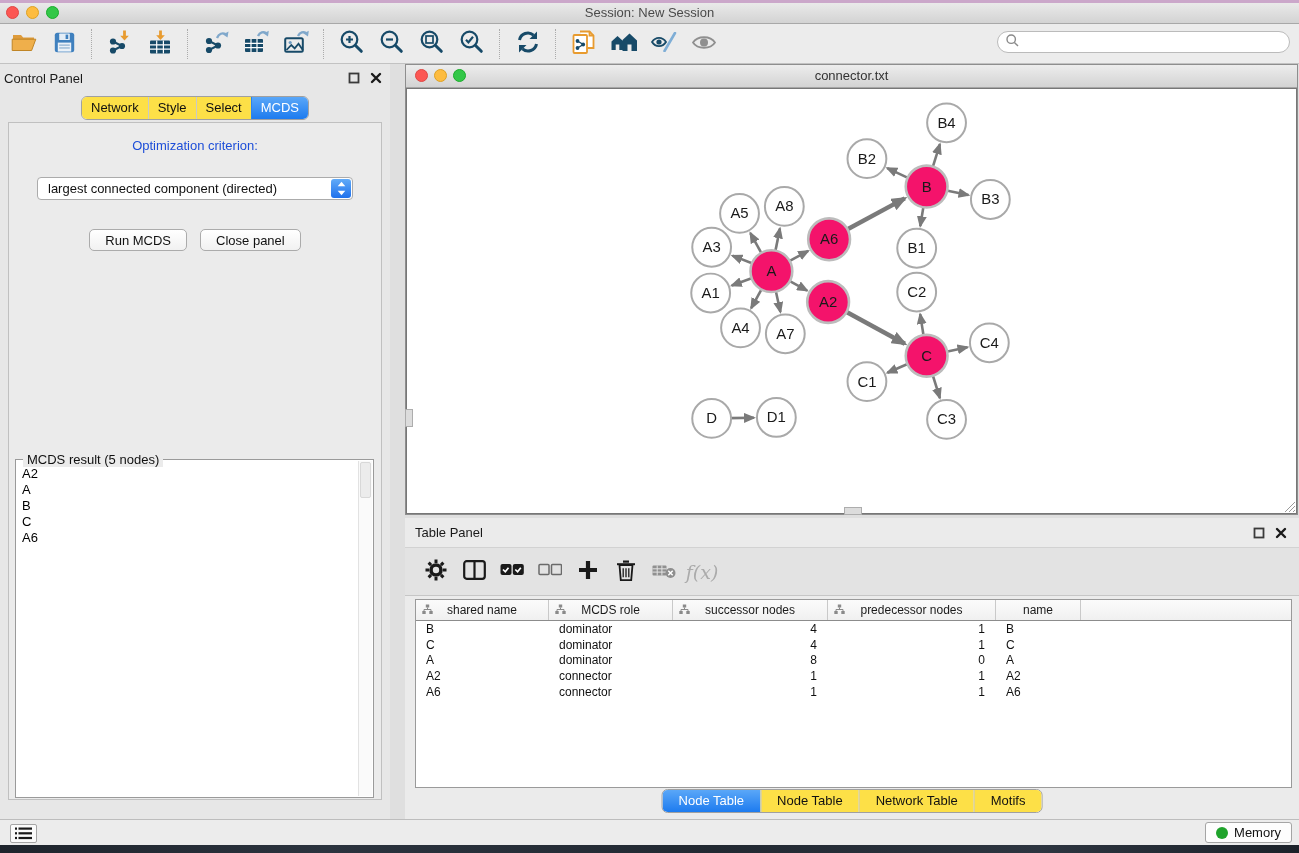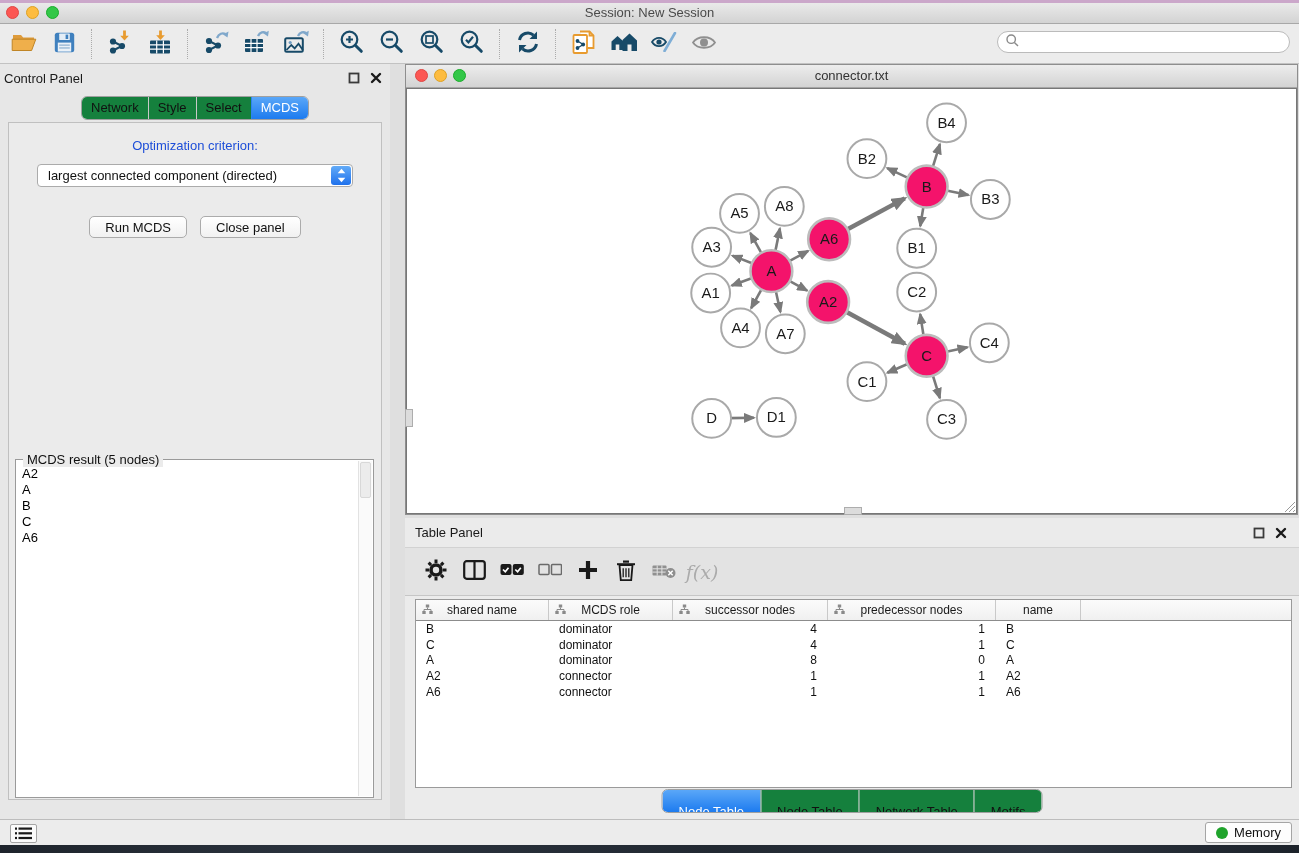--- a/index.html
+++ b/index.html
@@ -32,26 +32,26 @@
   
   .panel-title{font-size:13px;color:#1a1a1a;}
   .win-btns{position:absolute;display:flex;gap:9px;align-items:center;}
   .win-btn{background:none;border:none;padding:0;width:13px;height:13px;display:flex;align-items:center;justify-content:center;}
   
   .control-panel{position:absolute;left:0;top:64px;width:390px;height:755px;background:#E7E7E7;}
   .cp-title{position:absolute;left:4px;top:7px;}
   .cp-winbtns{right:8px;top:7px;}
   .seg-tabs{display:flex;border:1px solid #A0A0A0;border-radius:6px;overflow:hidden;background:#FDFDFD;height:22px;box-sizing:content-box;}
   .cp-tabs{position:absolute;top:32px;left:50%;transform:translateX(-50%);}
-  .seg-tab{padding:0 9px;font-size:13px;line-height:22px;border-left:1px solid #C9C9C9;background:#15803d;color:#111;cursor:default;white-space:nowrap;}
+  .seg-tab{padding:0 9px;font-size:13px;line-height:22px;border-left:1px solid #C9C9C9;background:#fde047;color:#111;cursor:default;white-space:nowrap;}
   .seg-tab:first-child{border-left:none;}
   .seg-tab.active{background:linear-gradient(#5AA7F8,#1D7BEF);color:#fff;border-left-color:#2D83EF;}
   .cp-body{position:absolute;left:8px;right:8px;top:58px;bottom:19px;background:#EBEBEB;border:1px solid #C0C0C0;}
   .opt-label{margin-top:15px;text-align:center;font-size:13px;color:#1d4ed8;}
-  .combo{margin:11px auto 0;width:316px;height:23px;background:#fff;border:1px solid #ABABAB;border-radius:4px;
+  .combo{margin:24px auto 0;width:316px;height:23px;background:#fff;border:1px solid #ABABAB;border-radius:4px;
     position:relative;display:flex;align-items:center;box-sizing:border-box;}
   .combo-text{padding-left:10px;font-size:13px;color:#111;white-space:nowrap;}
   .combo-stepper{position:absolute;right:1px;top:1px;width:20px;height:19px;border-radius:3px;
     background:linear-gradient(#62ABF8,#1F71EC);display:flex;align-items:center;justify-content:center;}
   .cp-buttons{display:flex;justify-content:center;gap:13px;margin-top:29px;}
   .cp-btn{height:22px;padding:0 15px;background:linear-gradient(#FFFFFF,#F1F1F1);border:1px solid #ABABAB;
     border-radius:5px;font-size:13px;color:#111;font-family:inherit;}
   .result-box{position:absolute;left:6px;right:7px;top:336px;bottom:1px;border:1px solid #9A9A9A;background:#fff;}
   .result-legend{position:absolute;top:-8px;left:7px;background:#EBEBEB;padding:0 4px;font-size:13px;color:#111;}
   .result-list{position:absolute;left:1px;top:1px;right:15px;bottom:1px;font-size:13px;line-height:16px;
@@ -81,21 +81,21 @@
   .tp-table{position:absolute;left:10px;right:7px;top:81px;height:187px;background:#fff;border:1px solid #9A9A9A;overflow:hidden;}
   .tp-thead{display:flex;height:20px;border-bottom:1px solid #8C8C8C;background:linear-gradient(#FBFBFB,#F0F0F0);}
   .th{position:relative;border-right:1px solid #C9C9C9;font-size:12px;color:#1a1a1a;display:flex;
     align-items:center;justify-content:center;box-sizing:border-box;}
   .th-icon{position:absolute;left:6px;top:4px;}
   .tp-row{display:flex;height:15.7px;font-size:12px;color:#111;align-items:center;}
   .td{box-sizing:border-box;white-space:nowrap;overflow:hidden;}
   .td.left{padding-left:10px;text-align:left;}
   .td.right{padding-right:11px;text-align:right;}
   .tp-tabs{position:absolute;bottom:6px;left:50%;transform:translateX(-50%);}
-  .tp-tabs .seg-tab{padding:11px 16px;}
+  .tp-tabs .seg-tab{padding:0 16px;}
   
   .status-bar{position:absolute;left:0;right:0;top:819px;height:26px;background:#ECECEC;border-top:1px solid #BDBDBD;box-sizing:border-box;}
   .list-btn{position:absolute;left:10px;top:4px;width:27px;height:19px;background:#FBFBFB;border:1px solid #A5A5A5;
     border-radius:2px;display:flex;align-items:center;justify-content:center;padding:0;}
   .memory-btn{position:absolute;right:7px;top:2px;height:21px;display:flex;align-items:center;gap:6px;padding:0 10px;
     background:#FDFDFD;border:1px solid #A5A5A5;border-radius:3px;font-size:13px;color:#111;font-family:inherit;}
   .memory-dot{width:12px;height:12px;border-radius:50%;background:#1FA32B;}
   .desktop-strip{position:absolute;left:0;right:0;top:845px;height:8px;
     background:linear-gradient(90deg,#1E242C,#2B333E 25%,#222932 55%,#2D3540 80%,#1C222A);}
 </style>

